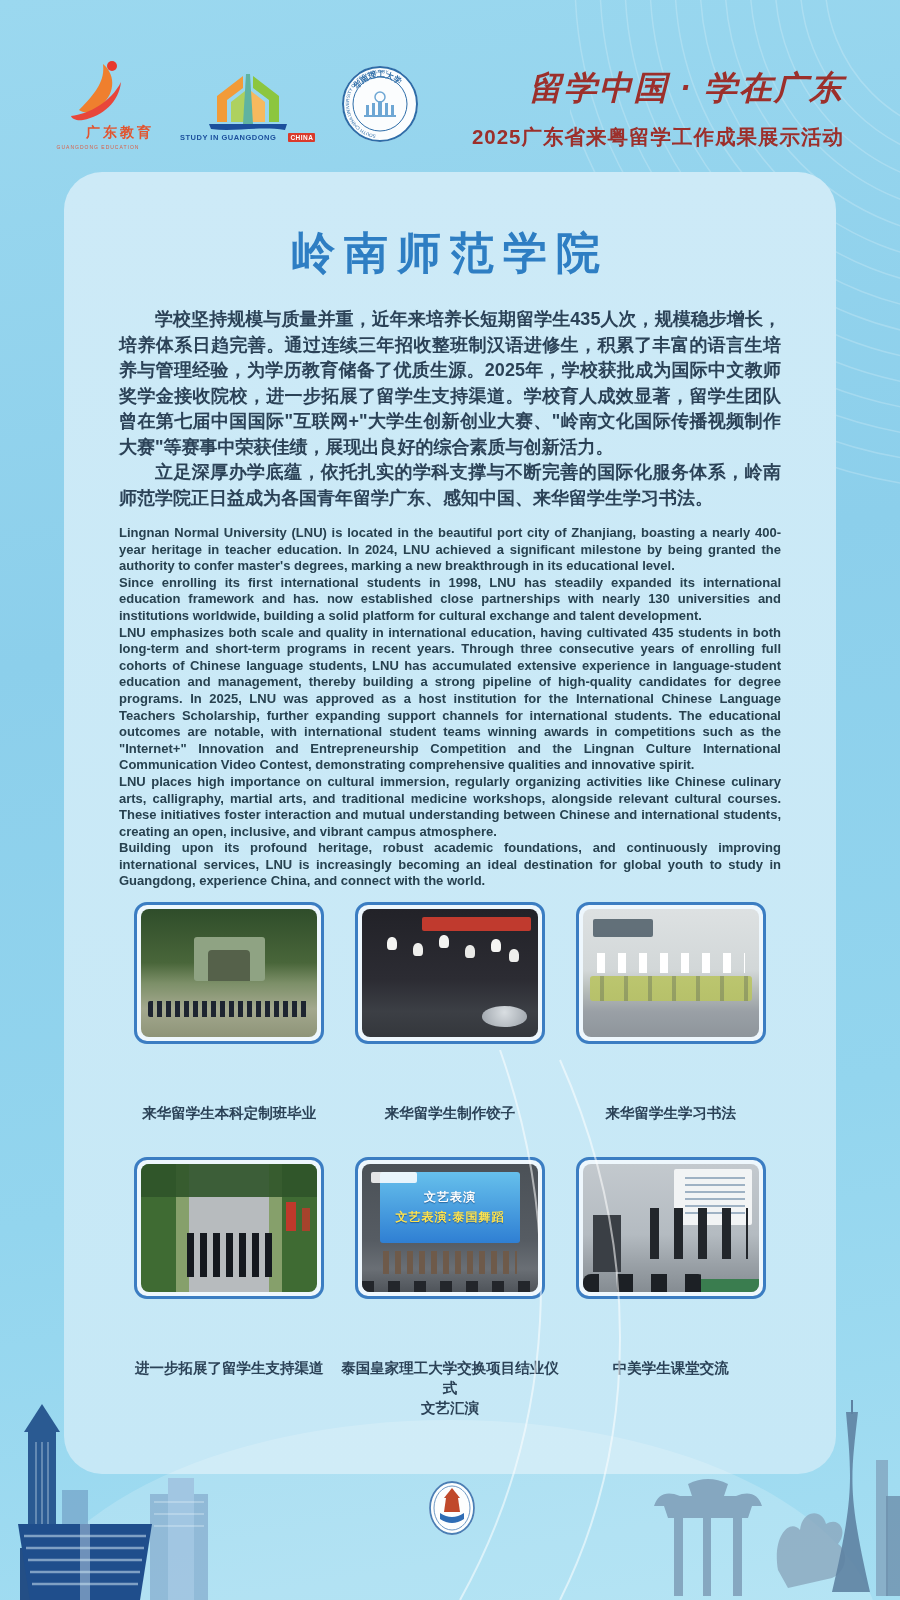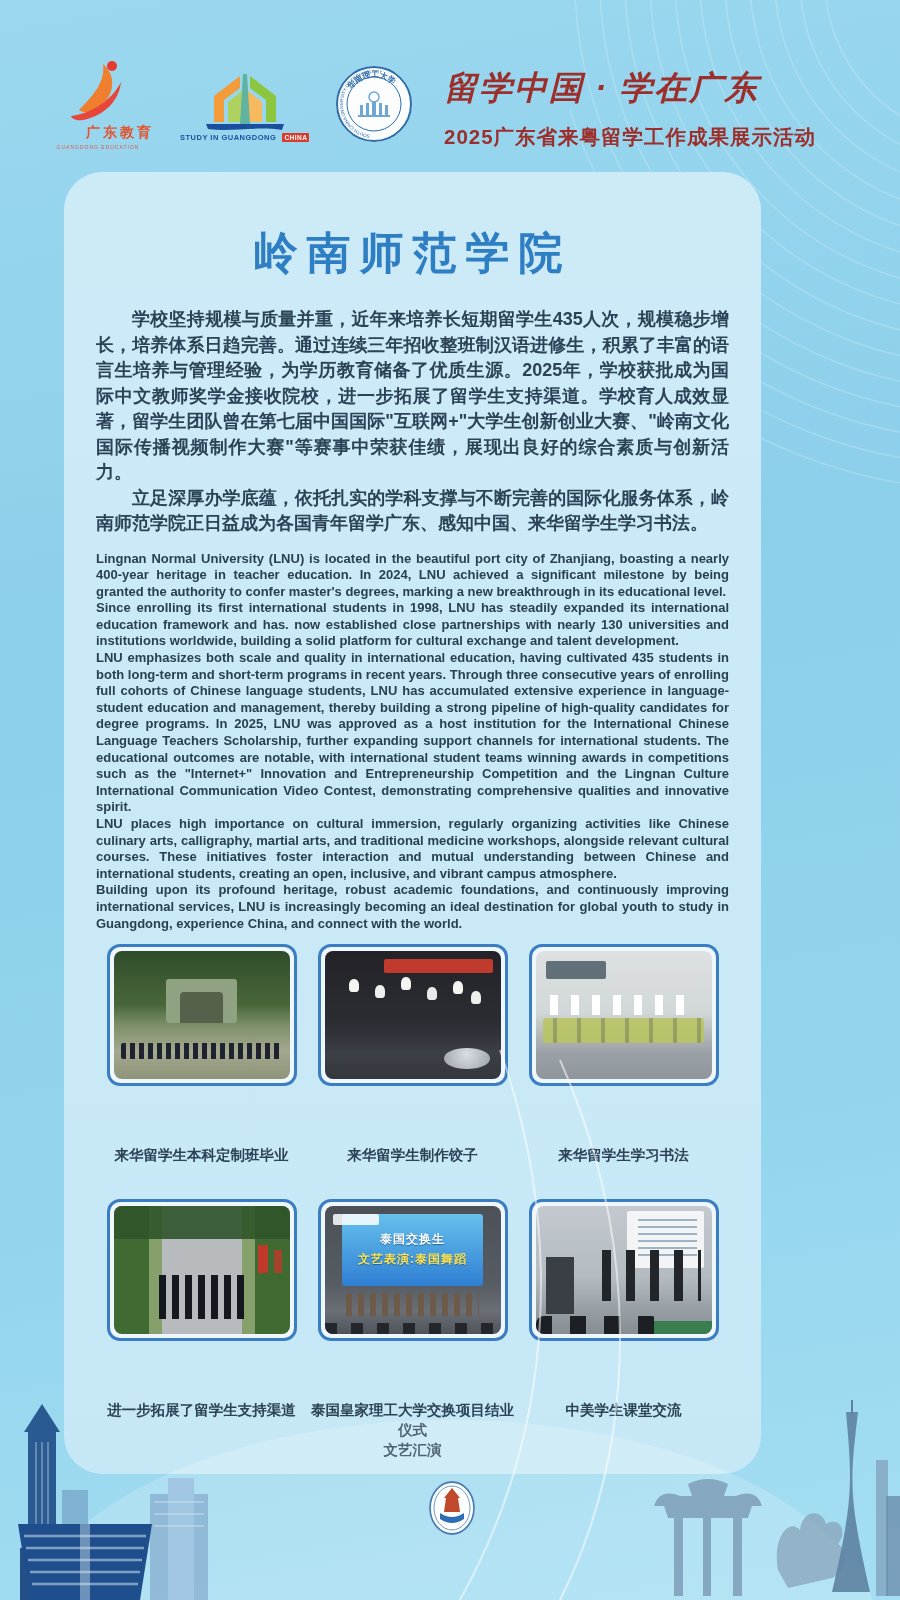--- a/index.html
+++ b/index.html
@@ -6,27 +6,27 @@
   body{width:900px;height:1600px;overflow:hidden;font-family:"Liberation Sans","DejaVu Sans",sans-serif;}
   .page{position:relative;width:900px;height:1600px;overflow:hidden;
         background:linear-gradient(170deg,#9bd8ef 0%,#8ccfeb 38%,#93d5ee 70%,#a5deF2 100%);}
   
   .decor{position:absolute;pointer-events:none;}
   
   .logo-row{position:absolute;left:42px;top:58px;display:flex;align-items:center;gap:26px;}
   .logo{display:flex;flex-direction:column;align-items:center;}
   .logo1-label{color:#e2542f;font-weight:bold;font-size:14px;letter-spacing:3px;margin-top:2px;margin-left:44px;}
   .logo1-sub{color:#d8604a;font-size:5px;letter-spacing:1px;margin-top:2px;}
-  .logo2-label{color:#1b4f9c;font-weight:bold;font-size:7.5px;letter-spacing:.5px;margin-top:3px;display:flex;align-items:center;gap:6px;}
+  .logo2-label{color:#1b4f9c;font-weight:bold;font-size:7.5px;letter-spacing:.5px;margin-top:3px;display:flex;align-items:center;gap:12px;}
   .logo2-badge{background:#d93a2b;color:#fff;font-size:6.5px;font-weight:bold;padding:1px 2px;border-radius:1px;}
-  .title-block{position:absolute;right:56px;top:66px;width:400px;text-align:left;color:#9c2f2b;}
+  .title-block{position:absolute;right:56px;top:66px;width:400px;text-align:right;color:#9c2f2b;}
   .event-title{font-size:33px;font-weight:bold;font-style:italic;letter-spacing:2px;margin:0;}
   .event-subtitle{font-size:20.5px;font-weight:bold;letter-spacing:1px;margin:12px 0 16px 0;}
   
-  .card{position:absolute;left:64px;top:172px;width:697px;height:1302px;background:linear-gradient(180deg,#cdeaf7 0%,#c6e8f6 100%);border-radius:38px;box-sizing:border-box;padding:0 32px;}
+  .card{position:absolute;left:64px;top:172px;width:772px;height:1302px;background:linear-gradient(180deg,#cdeaf7 0%,#c6e8f6 100%);border-radius:38px;box-sizing:border-box;padding:0 55px;}
   .card-title{margin:52px 0 0 0;text-align:center;font-size:44px;font-weight:bold;color:#2e7ec3;letter-spacing:9px;}
   .cn-text{margin-top:24px;color:#2b4257;font-size:18px;line-height:25.5px;font-weight:bold;text-align:justify;}
   .cn-text p{margin:0;text-indent:2em;}
   .en-text{margin-top:14px;color:#27414f;font-size:13px;line-height:16.6px;font-weight:bold;text-align:justify;}
   .en-text p{margin:0;}
   
   .photo-row{display:flex;justify-content:space-between;margin-top:12px;}
   .photo-row.second{margin-top:34px;}
   .photo-cell{width:226px;display:flex;flex-direction:column;align-items:center;gap:48px;}
   .photo-frame{width:176px;height:128px;border:3px solid #3b7dc2;border-radius:13px;background:#eef7fd;padding:4px;}
@@ -202,21 +202,21 @@
             <div class="banner-b"></div>
             <div class="grads"></div>
           </div>
         </div>
         <div class="caption">进一步拓展了留学生支持渠道</div>
       </div>
       <div class="photo-cell">
         <div class="photo-frame">
           <div class="photo scene5">
             <div class="screen">
-              <div class="sline1">泰国交换生</div>
+              <div class="sline1">文艺表演</div>
               <div class="sline2">文艺表演:泰国舞蹈</div>
             </div>
             <div class="screen-logo"></div>
             <div class="dancers"></div>
             <div class="heads"></div>
           </div>
         </div>
         <div class="caption">
           <div>泰国皇家理工大学交换项目结业仪式</div>
           <div>文艺汇演</div>

